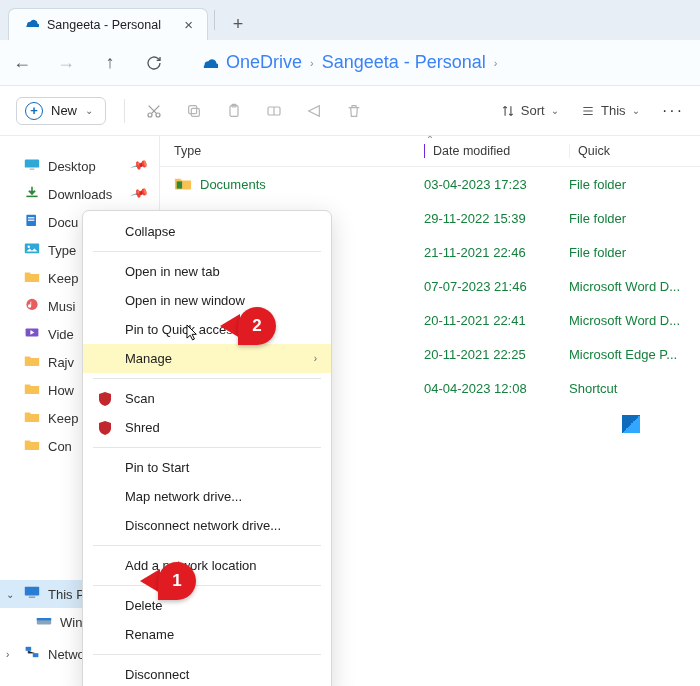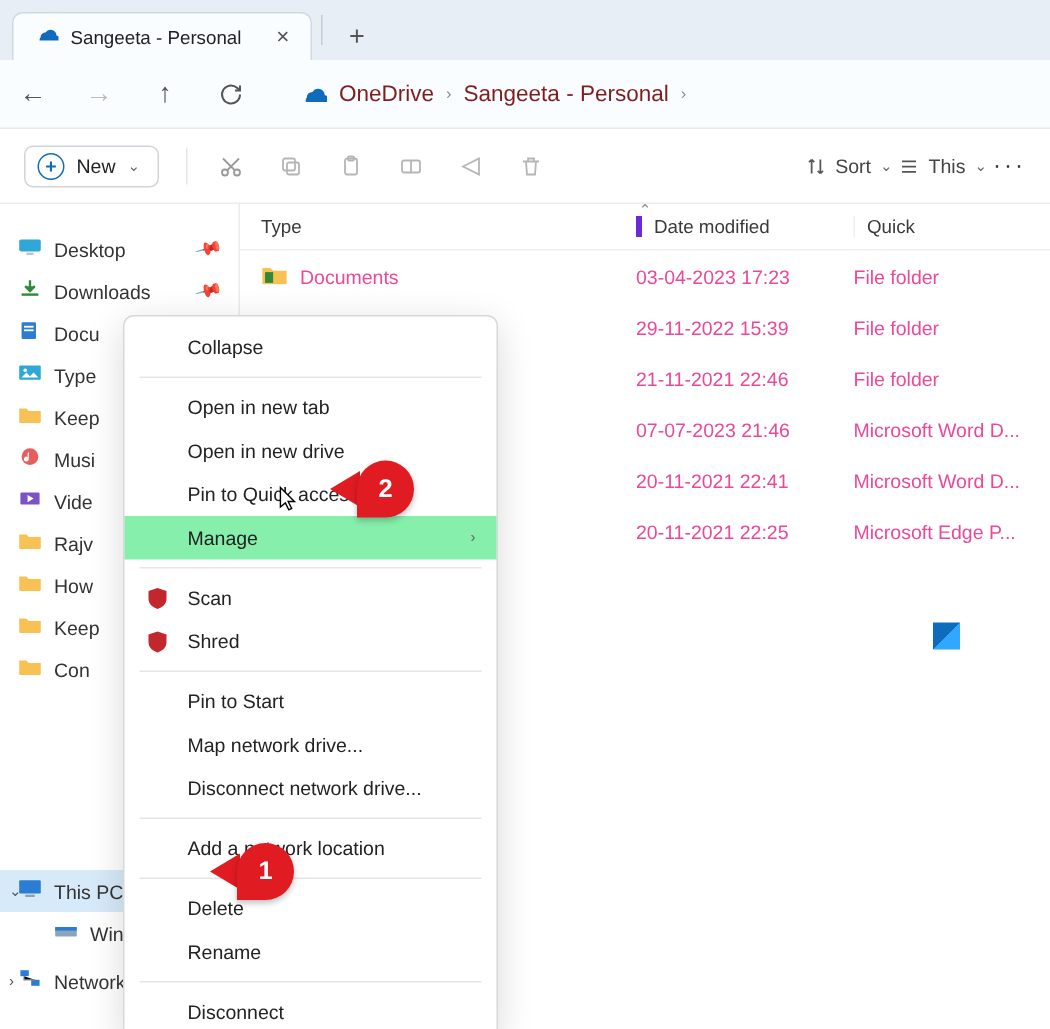--- a/index.html
+++ b/index.html
@@ -10,52 +10,52 @@
   .tab-icon { width:16px; height:16px; display:inline-block;}
   .tab-title { flex:1; font-size:12.5px; color:#222;}
   .tab-close { font-size:15px; color:#555;}
   .newtab { width:34px; height:32px; display:flex; align-items:center; justify-content:center; color:#555; font-size:18px;}
   .divider-v { width:1px; height:20px; background:#c5ccd6; margin:0 6px; align-self:center;}
   
   .navbar { display:flex; align-items:center; height:46px; background:#fafdff; border-bottom:1px solid #e6e8ec; padding:0 12px; gap:24px;}
   .navbtn { width:20px; height:20px; display:flex; align-items:center; justify-content:center; color:#555; }
   .arrow { font-size:18px;}
   .breadcrumbs { display:flex; align-items:center; gap:8px; margin-left:12px; }
-  .crumb { display:flex; align-items:center; gap:6px; font-size:15px; color:#7f1d1d;}
+  .crumb { display:flex; align-items:center; gap:6px; font-size:18px; color:#3b82f6;}
   .chev { color:#888; font-size:11px; }
   
   .toolbar { display:flex; align-items:center; height:50px; background:#fff; border-bottom:1px solid #ececec; padding:0 16px; gap:18px; }
   .newbtn { display:flex; align-items:center; gap:8px; border:1px solid #d0d4da; border-radius:6px; padding:4px 12px 4px 8px; }
   .newbtn .plus { width:18px; height:18px; border:1.6px solid #0f6cbd; border-radius:50%; display:flex; align-items:center; justify-content:center; color:#0f6cbd; font-size:13px; font-weight:600;}
   .tbtn { width:22px; height:22px; display:flex; align-items:center; justify-content:center; color:#888;}
-  .tright { margin-left:auto; display:flex; align-items:center; gap:4px; }
+  .tright { margin-left:auto; display:flex; align-items:center; gap:22px; }
   .sortbtn,.viewbtn { display:flex; align-items:center; gap:6px; color:#444; font-size:13px;}
   .dots { font-size:16px; letter-spacing:2px; color:#333;}
   
   .body { display:flex; height:calc(686px - 40px - 46px - 50px); position:relative; }
   .sidebar { width:160px; border-right:1px solid #ececec; padding-top:16px; display:flex; flex-direction:column; }
-  .side-item { display:flex; align-items:center; gap:8px; padding:6px 10px 6px 12px; font-size:13px; color:#333; position:relative;}
+  .side-item { display:flex; align-items:center; gap:8px; padding:6px 10px 6px 24px; font-size:13px; color:#333; position:relative;}
   .side-item.indent-1 { padding-left:36px;}
   .side-item.active { background:#d7eaf9; }
   .side-item .pin { position:absolute; right:12px; color:#5a5a5a; font-size:12px; transform:rotate(30deg);}
   .side-icon { width:16px; height:16px; flex-shrink:0; display:inline-block;}
   .chev-side { position:absolute; left:6px; color:#555; font-size:10px;}
   
   .filepane { flex:1; position:relative; }
   .columns { display:flex; padding:8px 14px; color:#3a3a3a; font-size:12.5px; border-bottom:1px solid #eee;}
   .col-name { width:250px; display:flex; align-items:center; gap:6px;}
   .col-date { width:145px; }
   .col-type { flex:1; }
-  .row { display:flex; padding:9px 14px; font-size:13px; color:#ec4899; align-items:center;justify-content:space-between;}
+  .row { display:flex; padding:9px 14px; font-size:13px; color:#15803d; align-items:center;justify-content:space-between;}
   .row .col-name { display:flex; align-items:center; gap:8px;}
   .folder-icon { width:18px; height:16px; display:inline-block;}
   
   .contextmenu { position:absolute; left:82px; top:210px; width:250px; background:#fff; border:1px solid #d8d8d8; border-radius:7px; box-shadow:0 6px 24px rgba(0,0,0,0.15); padding:6px 0; z-index:50;}
   .ctx-item { padding:7px 18px 7px 42px; font-size:13px; color:#222; position:relative; display:flex; align-items:center;}
-  .ctx-item.hover { background:#86efac;}
+  .ctx-item.hover { background:#fef9c3;}
   .ctx-item .lead-icon { position:absolute; left:14px; width:16px; height:16px;}
   .ctx-item .trail { position:absolute; right:14px; color:#666; font-size:10px;}
   .ctx-sep { height:1px; background:#e5e5e5; margin:5px 10px;}
   
   .callout { position:absolute; display:flex; align-items:center; z-index:60;}
   .callout .bubble { width:38px; height:38px; background:#e11b22; border-radius:50% 50% 50% 0; transform:rotate(0deg); display:flex; align-items:center; justify-content:center; color:#fff; font-weight:600; font-size:17px; box-shadow:0 2px 4px rgba(0,0,0,.25);}
   .callout .triangle { width:0; height:0; border-top:12px solid transparent; border-bottom:12px solid transparent; border-right:20px solid #e11b22; margin-right:-2px;}
   .cursor { position:absolute; z-index:70; width:15px; height:20px; }
   
   .watermark { position:absolute; right:60px; top:415px; display:flex; align-items:center; gap:8px; color:#111; font-size:14px; z-index:5;}
@@ -311,21 +311,21 @@
     </div>
     <div style="height:18px"></div>
   </div>
 
   <div class="filepane">
     <div class="columns" style="position:relative">
       <span class="sort-ind">⌃</span>
       <div class="col-name">
           <span>Type</span>
         </div>
-      <div class="col-date" style="border-left:4px solid #6d28d9;padding-left:8px"><span>Date modified</span></div>
+      <div class="col-date" style="border-left:1px solid #6d28d9;padding-left:8px"><span>Date modified</span></div>
       <div class="col-type" style="border-left:1px solid #eee;padding-left:8px"><span>Quick</span></div>
     </div>
     <div id="rows">
         <div class="row">
           <div class="col-name">
             <span class="folder-icon">
               <svg viewBox="0 0 20 16">
                 <path fill="#f8c154" d="M1 3h6l2 2h10v9a1 1 0 01-1 1H2a1 1 0 01-1-1z"></path>
                 <rect x="3" y="6" width="6" height="8" fill="#2e8a3a"></rect>
               </svg>
@@ -368,35 +368,43 @@
     <div class="col-type">Microsoft Word D...</div>
         </div>
         <div class="row">
           <div class="col-name">
             <span class="folder-icon"></span>
             <span>Drive.pdf</span>
           </div>
     <div class="col-date">20-11-2021 22:25</div>
     <div class="col-type">Microsoft Edge P...</div>
         </div>
+        <div class="row">
+          <div class="col-name">
+            <span class="folder-icon"></span>
+            <span></span>
+          </div>
+    <div class="col-date">04-04-2023 12:08</div>
+    <div class="col-type">Shortcut</div>
+        </div>
       </div>
   </div>
 </div>
 
 <div class="contextmenu">
   <div id="ctx">
       <div class="ctx-item" style="font-weight: 400;">
         <span>Collapse</span>
       </div>
       <div class="ctx-sep"></div>
       <div class="ctx-item">
         <span>Open in new tab</span>
       </div>
       <div class="ctx-item">
-        <span>Open in new drive</span>
+        <span>Open in new window</span>
       </div>
       <div class="ctx-item">
         <span>Pin to Quick access</span>
       </div>
       <div class="ctx-item hover">
         <span>Manage</span>
         <span class="trail">›</span>
       </div>
       <div class="ctx-sep"></div>
       <div class="ctx-item">

